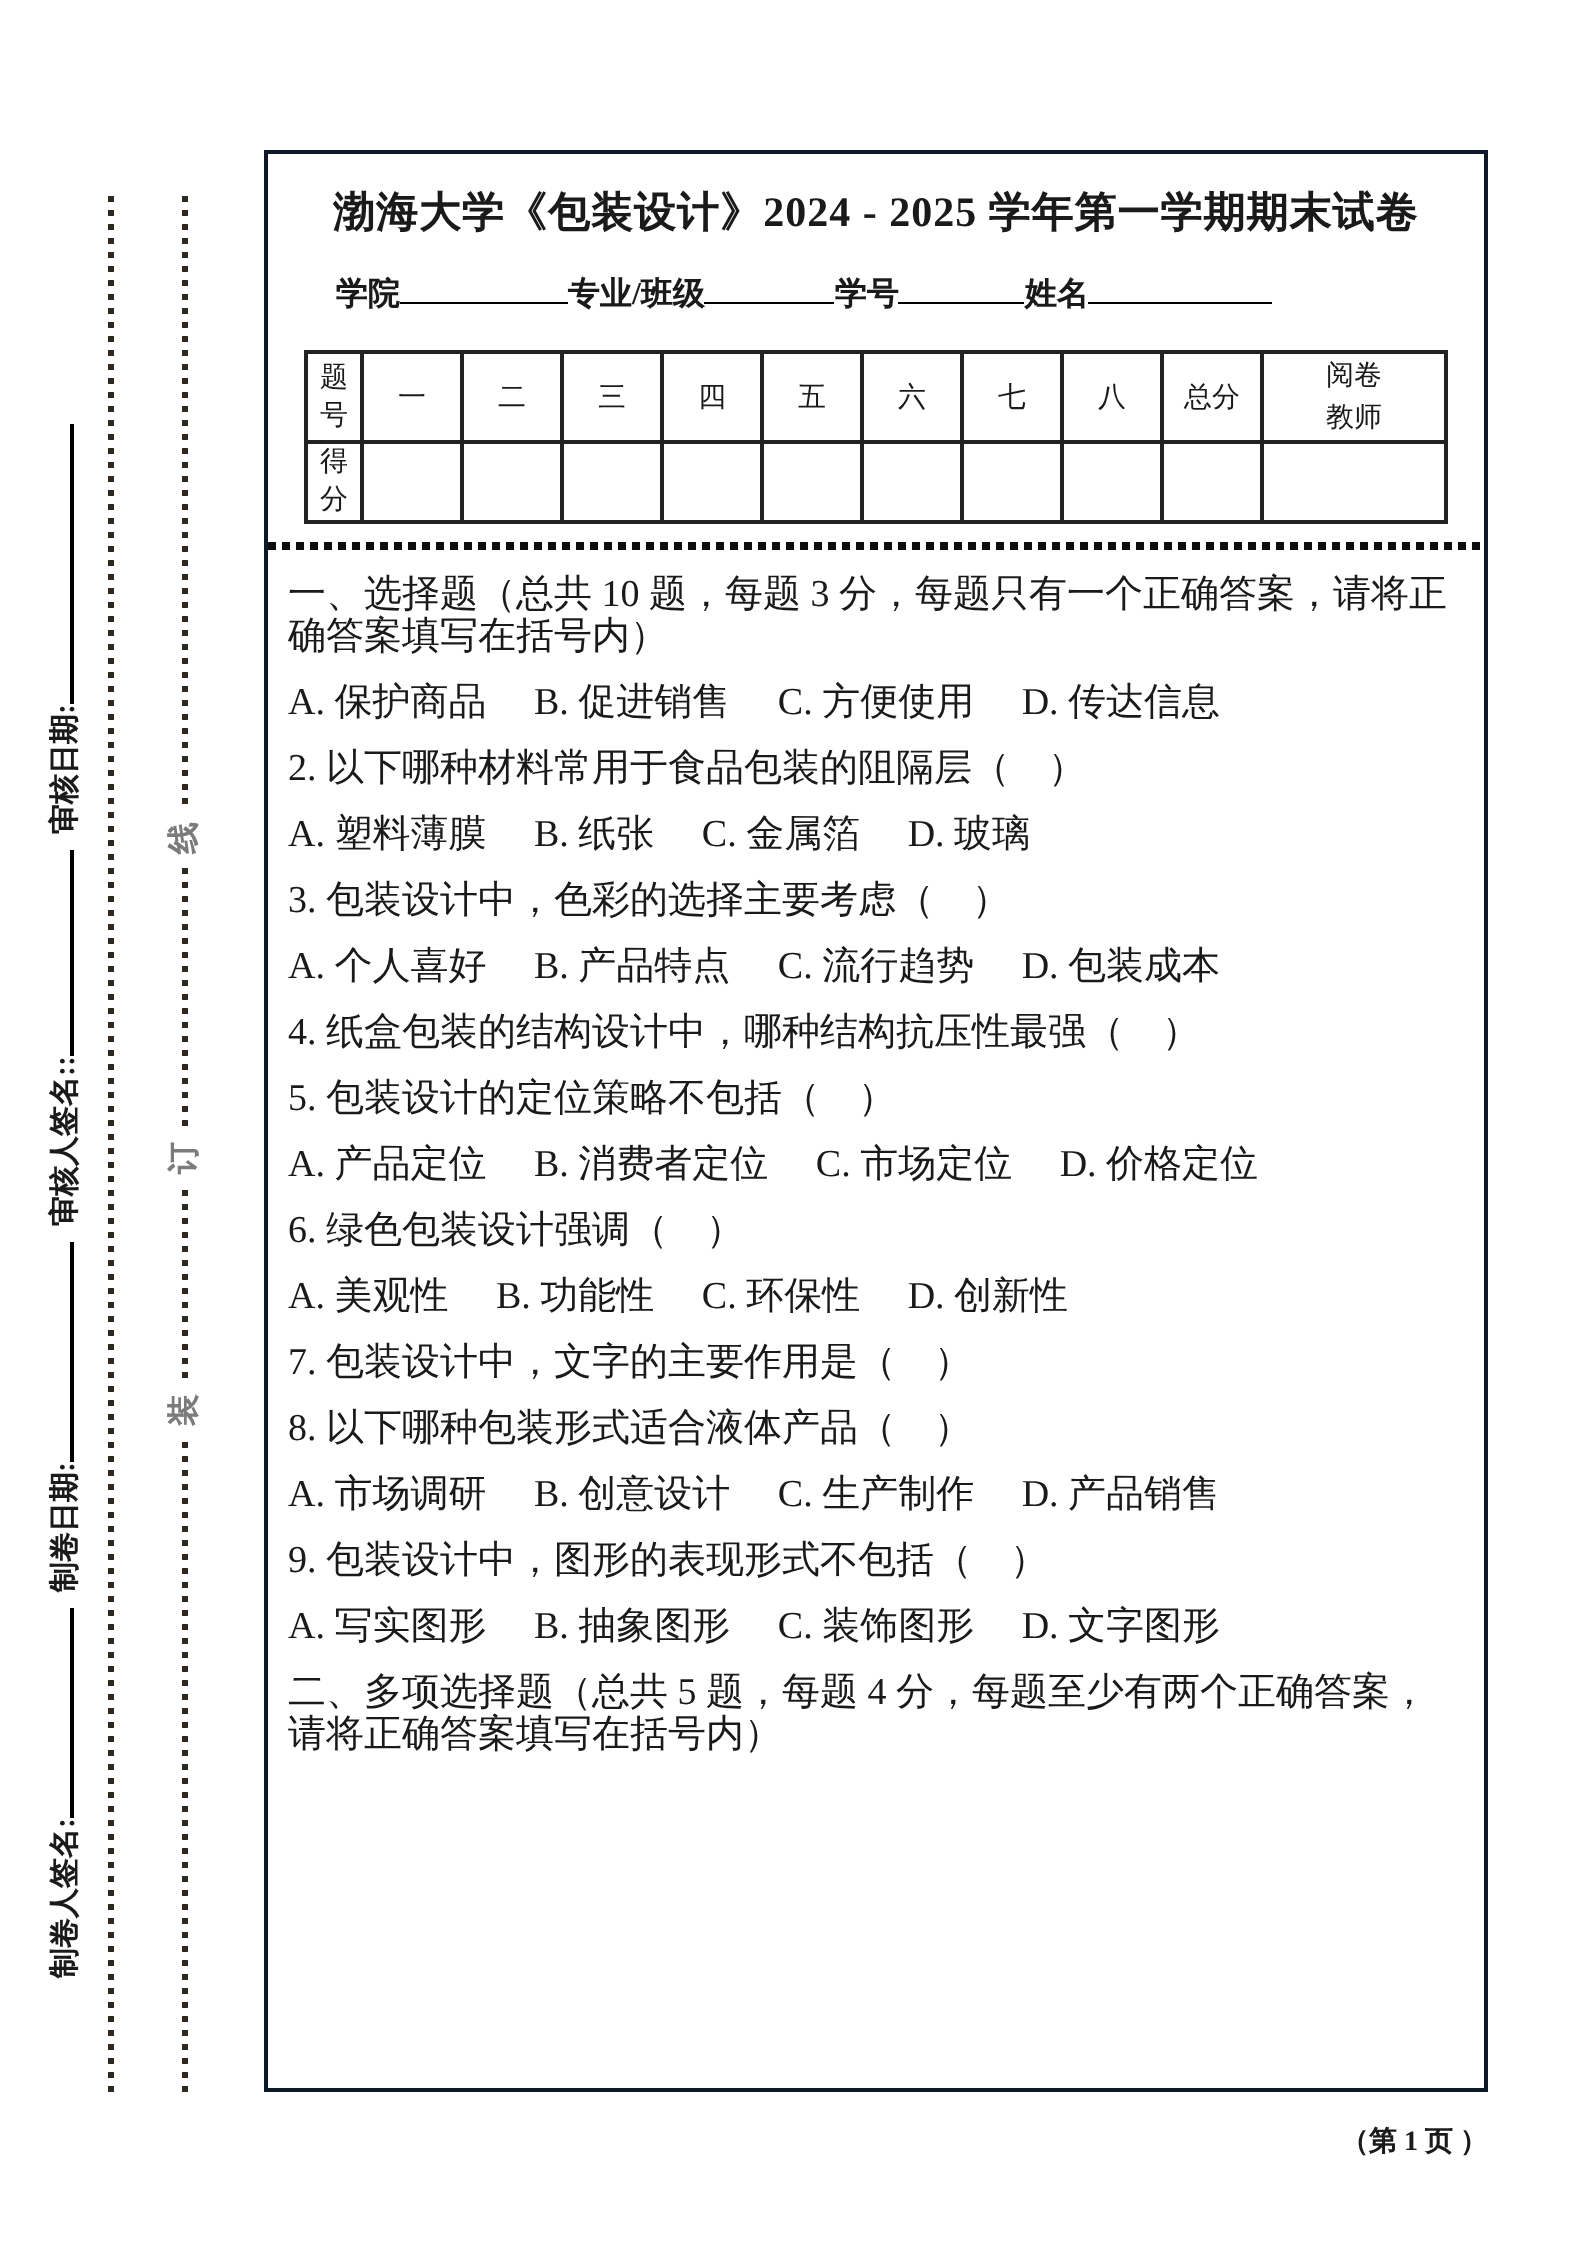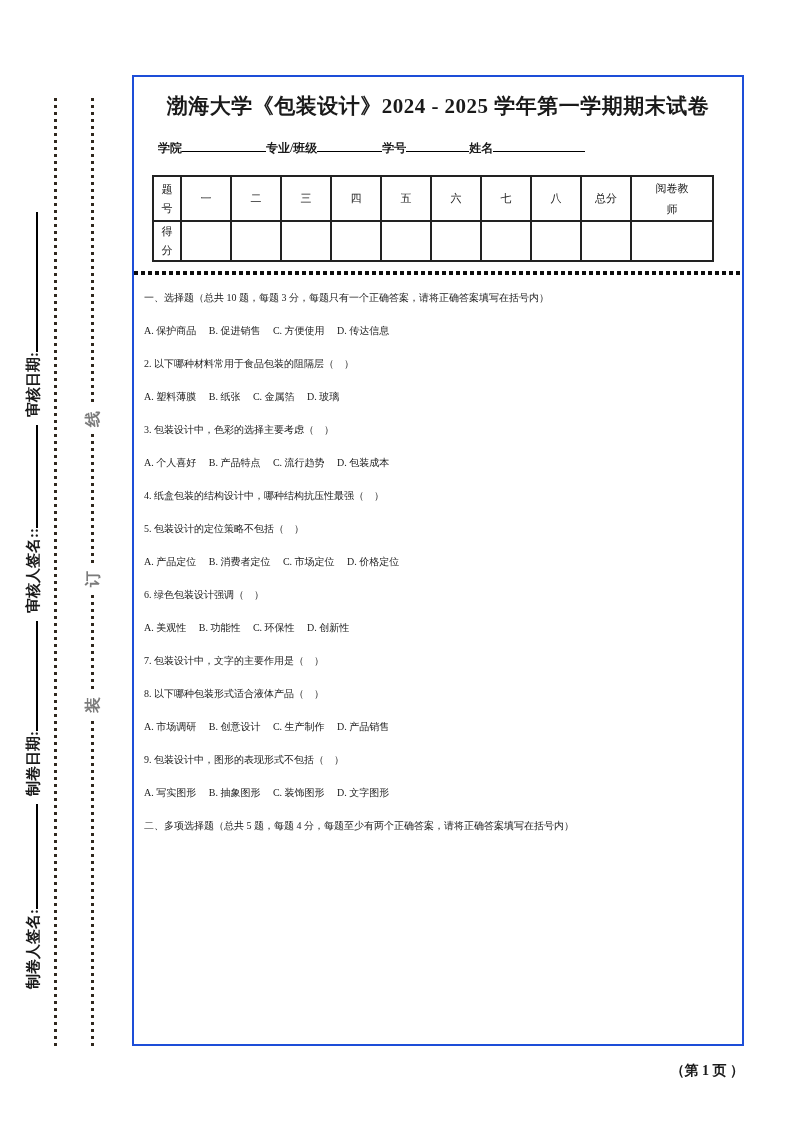--- a/index.html
+++ b/index.html
@@ -26,51 +26,51 @@
   .ms-gap  { display:inline-block; width:8px; }
   .bind-char {
     position:absolute; left:80px; width:26px; text-align:center;
     transform:rotate(-90deg); color:#7b7b7b; background:#ffffff;
     font-size:16px; font-weight:700; line-height:26px; z-index:3;
   }
   .bc-xian { top:406px; } .bc-ding { top:566px; } .bc-zhuang { top:692px; }
   
   .frame {
     position:absolute; left:132px; top:75px; width:612px; height:971px;
-    border:2px solid #1d4ed8; background:#ffffff;
+    border:2px solid #0f172a; background:#ffffff;
   }
   .paper-title {
     margin-top:13px; text-align:center;
     font-size:21px; font-weight:700; letter-spacing:0.5px; line-height:32px;
   }
   .info-line {
-    margin-top:15px; padding-left:24px; font-size:12px; font-weight:700;
+    margin-top:15px; padding-left:34px; font-size:16px; font-weight:700;
     white-space:nowrap; line-height:22px;
   }
   .info-line .bl { border-bottom-width:1.5px; height:15px; }
   
   table.score {
     margin:16px 0 0 18px; border-collapse:collapse; table-layout:fixed;
-    font-size:11px; text-align:center;
+    font-size:14px; text-align:center;
   }
   table.score td { border:2px solid #222; padding:0; vertical-align:middle; }
   table.score .hrow td { height:45px; }
   table.score .srow td { height:40px;text-decoration:underline; }
   .cell-narrow { width:28px; line-height:19px; }
   .cell-num { width:50px; }
-  .cell-wide { width:82px;text-align:center; }
+  .cell-wide { width:92px;text-align:center; }
   .wrap2 { display:inline-block; width:36px; line-height:21px; }
   .wrapn { display:inline-block; width:17px; line-height:19px; }
   
   .dotted-sep {
     margin-top:9px; height:4px; width:100%;
     background:repeating-linear-gradient(90deg,#0d0d0d 0 4px,transparent 4px 7px);
   }
   
-  .content { padding:12px 12px 0 10px; font-size:10px; }
+  .content { padding:12px 12px 0 10px; font-size:19px; }
   .content p { line-height:21px; margin-bottom:12px; }
   
   .page-footer {
     position:absolute; left:132px; top:1062px; width:612px;
     text-align:right; font-size:14px; font-weight:700;
   }
 </style>
 </head>
 <body>
 

